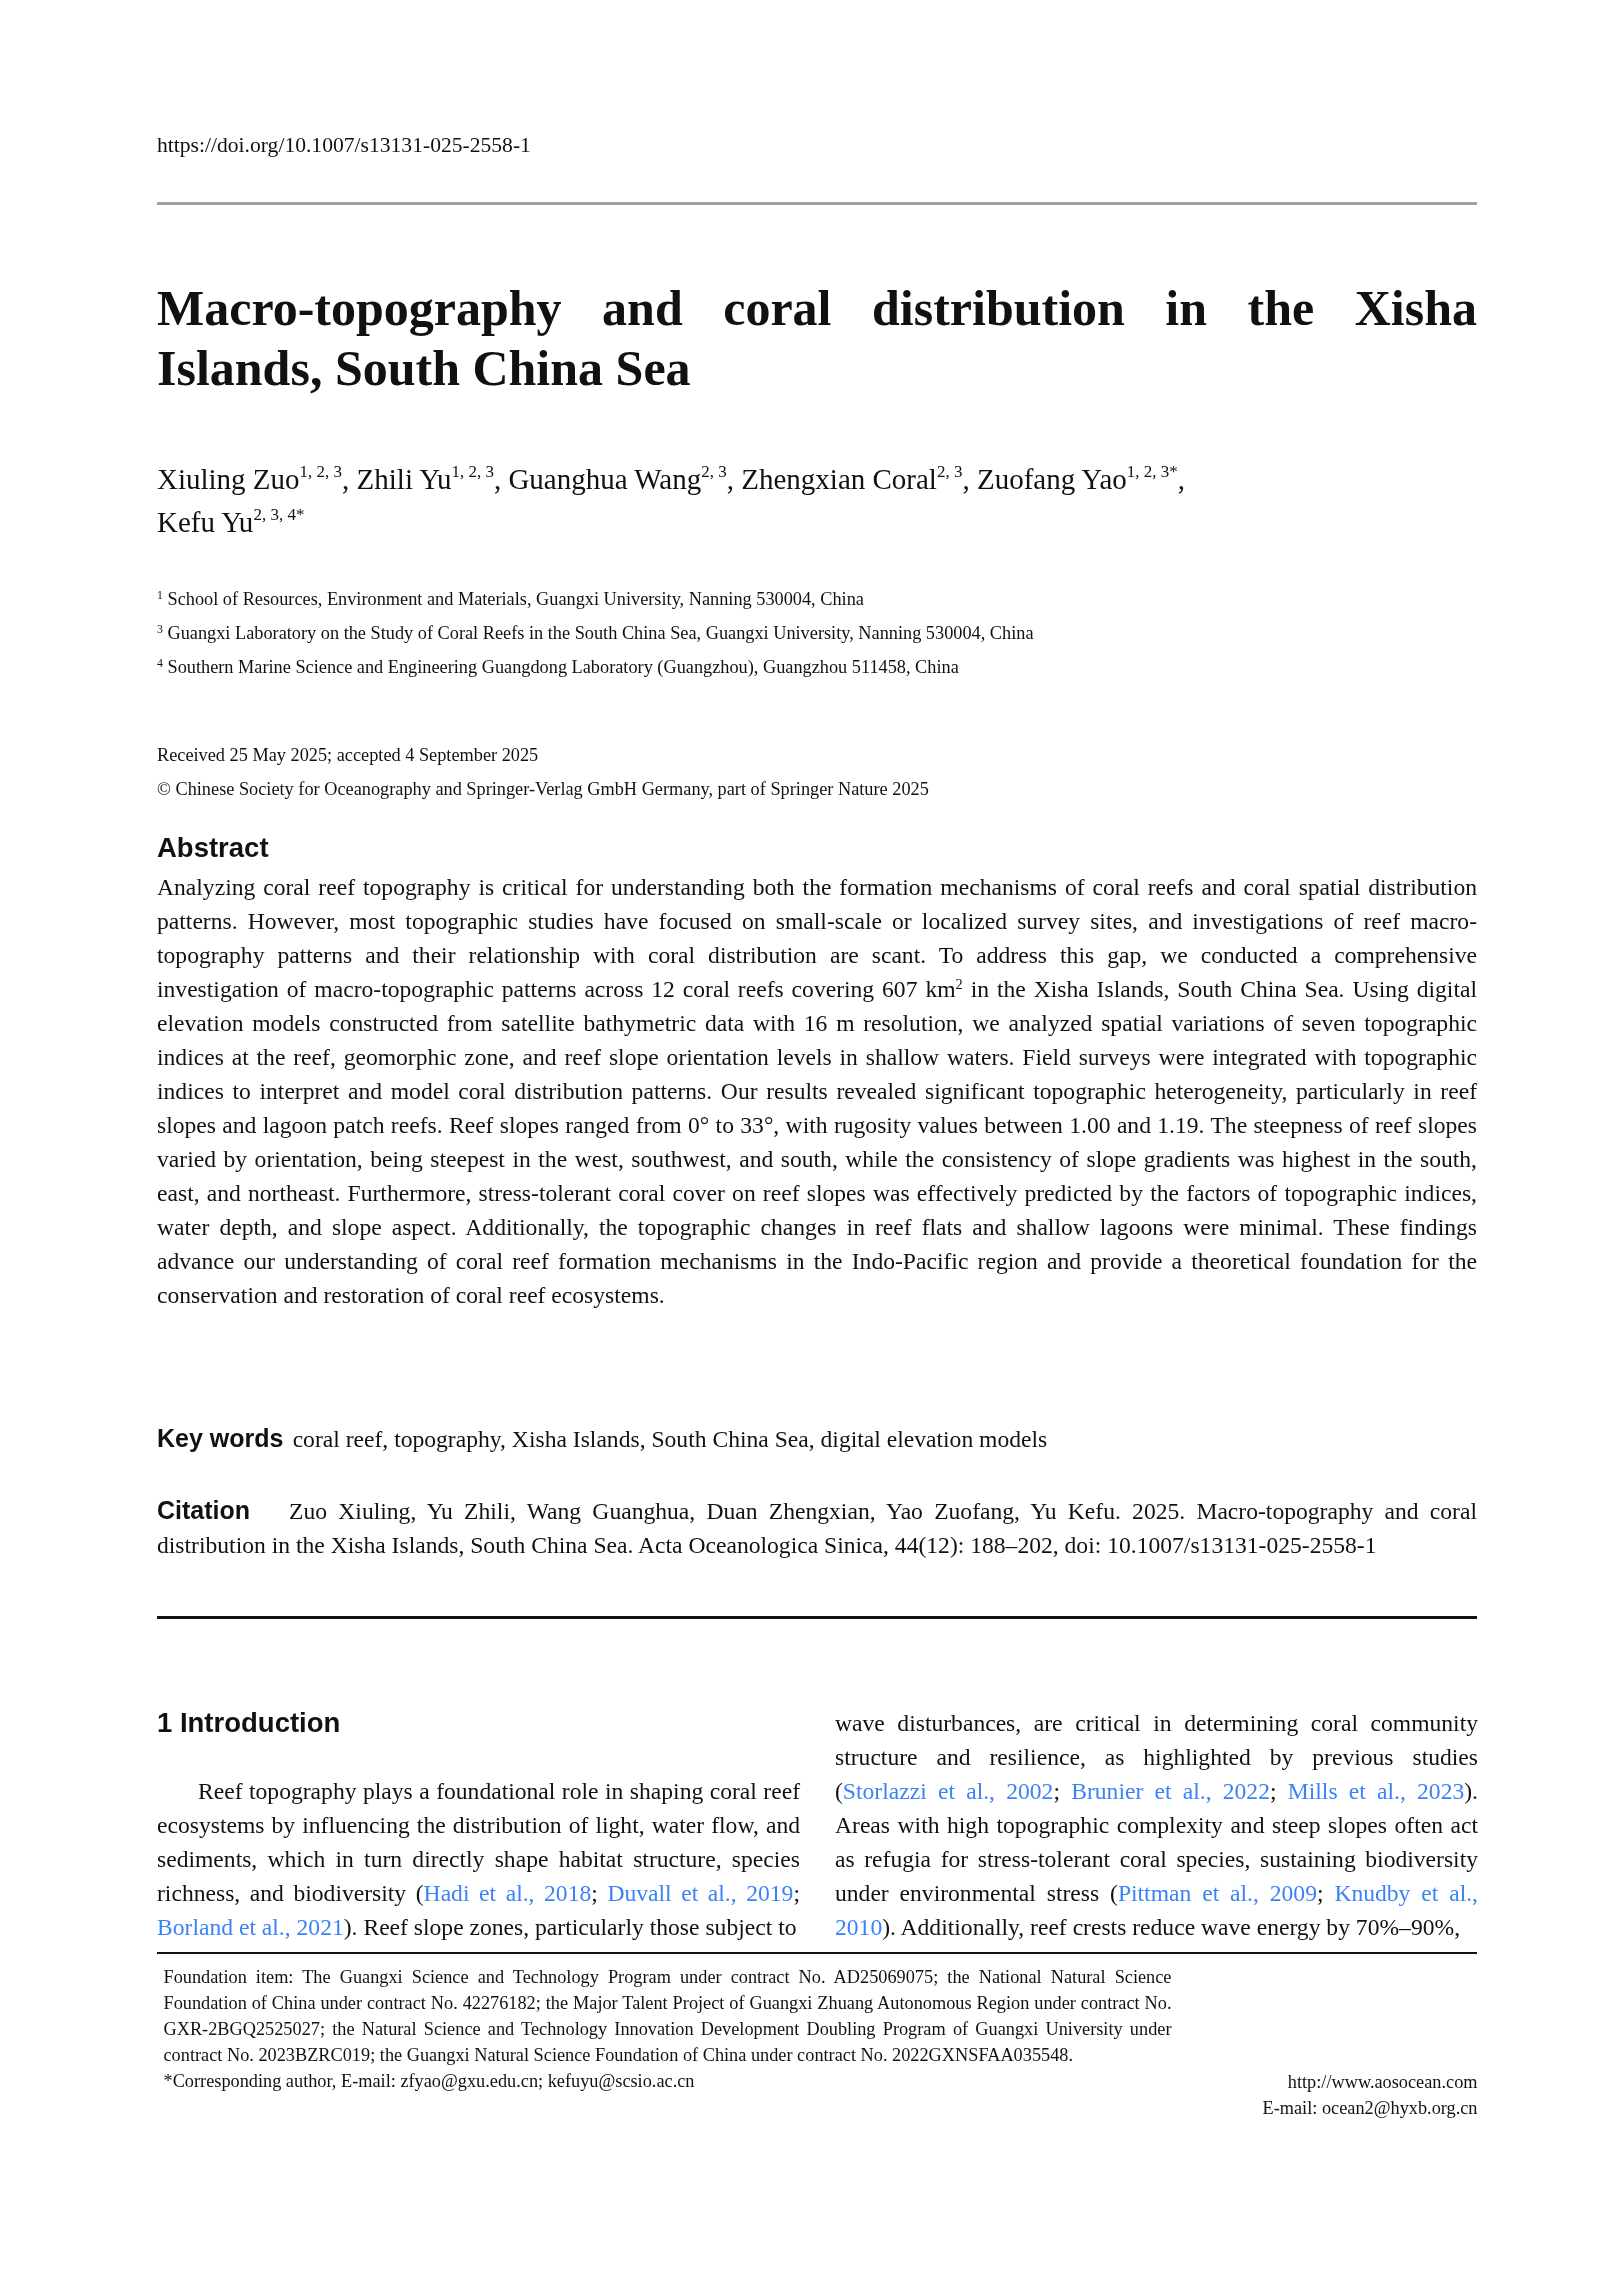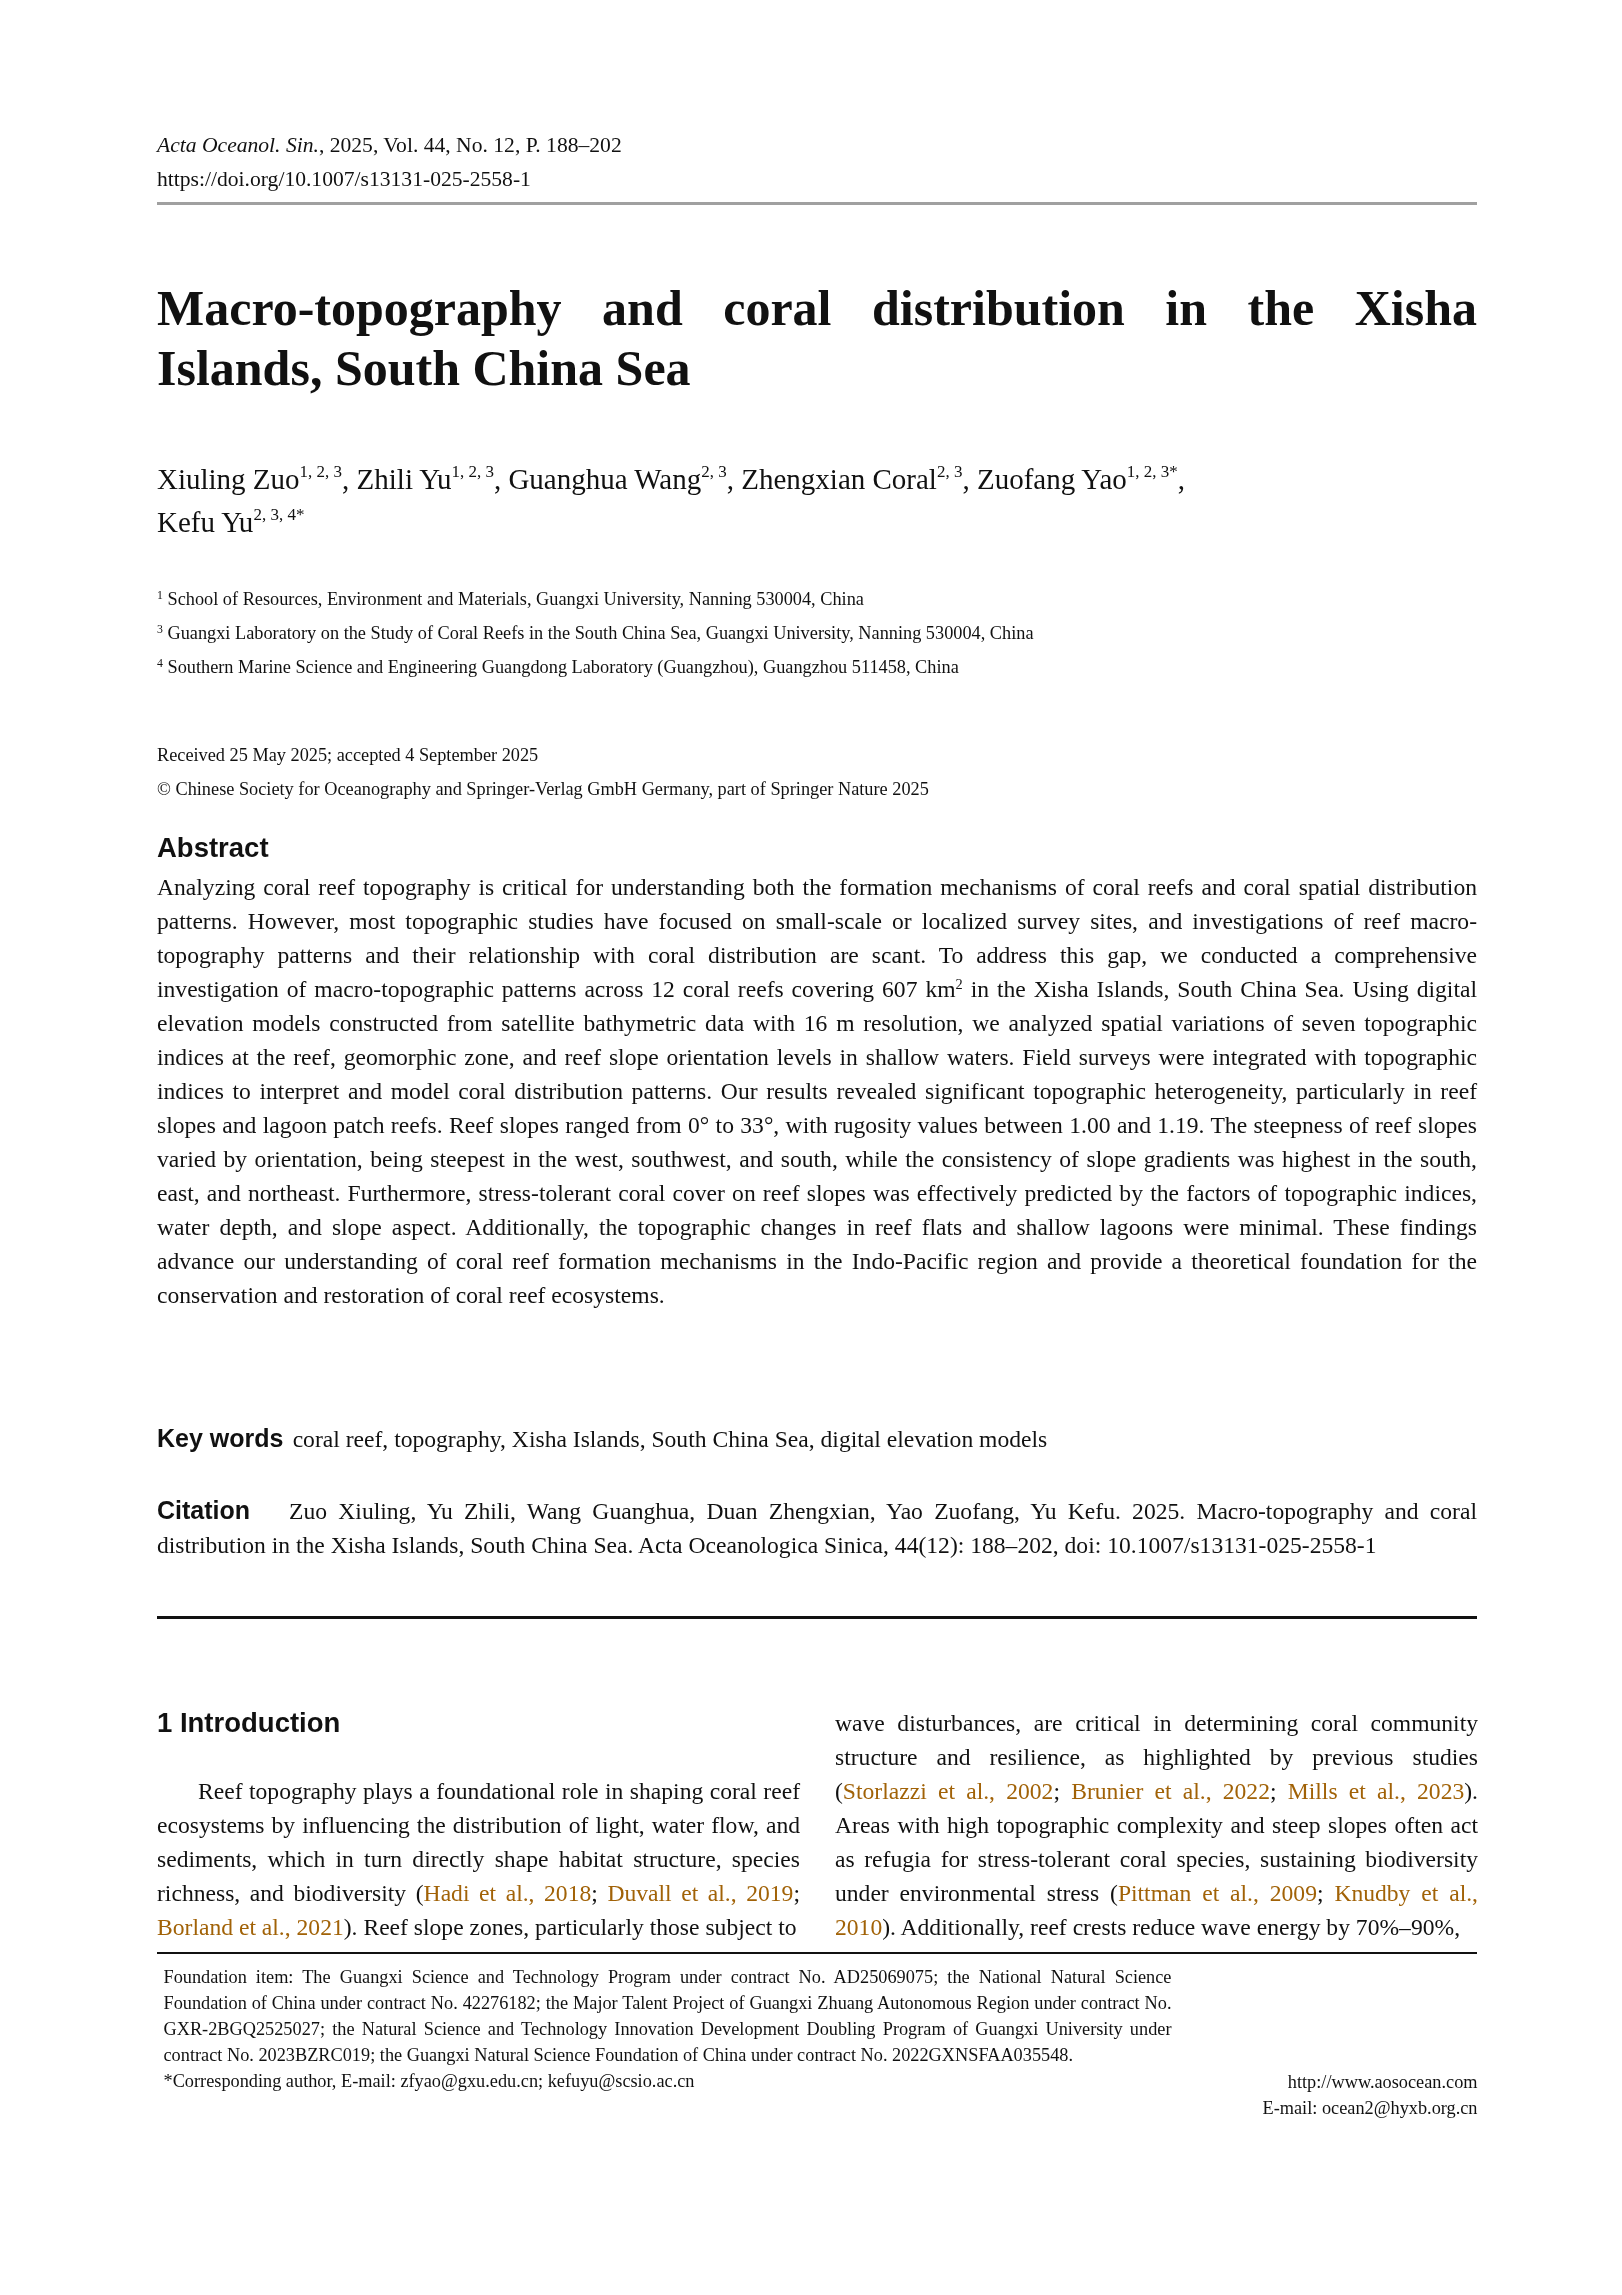--- a/index.html
+++ b/index.html
@@ -20,33 +20,32 @@
   .keywords { position: absolute; top: 1424px; left: 0; font-size: 23.6px; }
   .kw-label, .cit-label { font-family: "Liberation Sans", sans-serif; font-weight: bold; font-size: 25px; margin-right: 9.2px; }
   .citation { position: absolute; top: 1493px; left: 0; width: 1320px; font-size: 23.6px; line-height: 34px; text-align: justify; }
   .cit-label { margin-right: 39px; }
   .hrule-black { position: absolute; top: 1616px; left: 0; width: 1320px; height: 2.6px; background: #111; }
   .col { position: absolute; top: 1662px; width: 643px; font-size: 23.6px; line-height: 34px; text-align: justify; margin-top: 44px; }
   .col-left { left: 0; }
   .col-right { left: 678px; }
   .intro-h { font-family: "Liberation Sans", sans-serif; font-weight: bold; font-size: 27.5px; line-height: 34px; margin-bottom: 34px; }
   .indent { text-indent: 41px; }
-  .link { color: #a16207; }
+  .link { color: #3b82f6; }
   .hrule-foot { position: absolute; top: 1952px; left: 0; width: 1320px; height: 2px; background: #111; }
   .footer { position: absolute; top: 1964px; left: 6.5px; width: 1314px; font-size: 18.3px; line-height: 26px; }
   .funding { width: 1008px; text-align: justify; }
   .footer-right { position: absolute; right: 0; text-align: right; }
 </style>
 </head>
 <body>
 
 <div class="page">
 
   <div class="journal-header">
-    <div><span class="jname">Acta Oceanol. Sin.</span><span>, 2025, Vol. 44, No. 12, P. 188–202</span></div>
     <div>https://doi.org/10.1007/s13131-025-2558-1</div>
   </div>
   <div class="hrule-grey"></div>
 
   <div class="title">Macro-topography and coral distribution in the Xisha Islands, South China Sea</div>
 
   <div class="authors">
     <span>Xiuling Zuo</span><sup>1, 2, 3</sup>,
     <span>Zhili Yu</span><sup>1, 2, 3</sup>,
     <span>Guanghua Wang</span><sup>2, 3</sup>,

